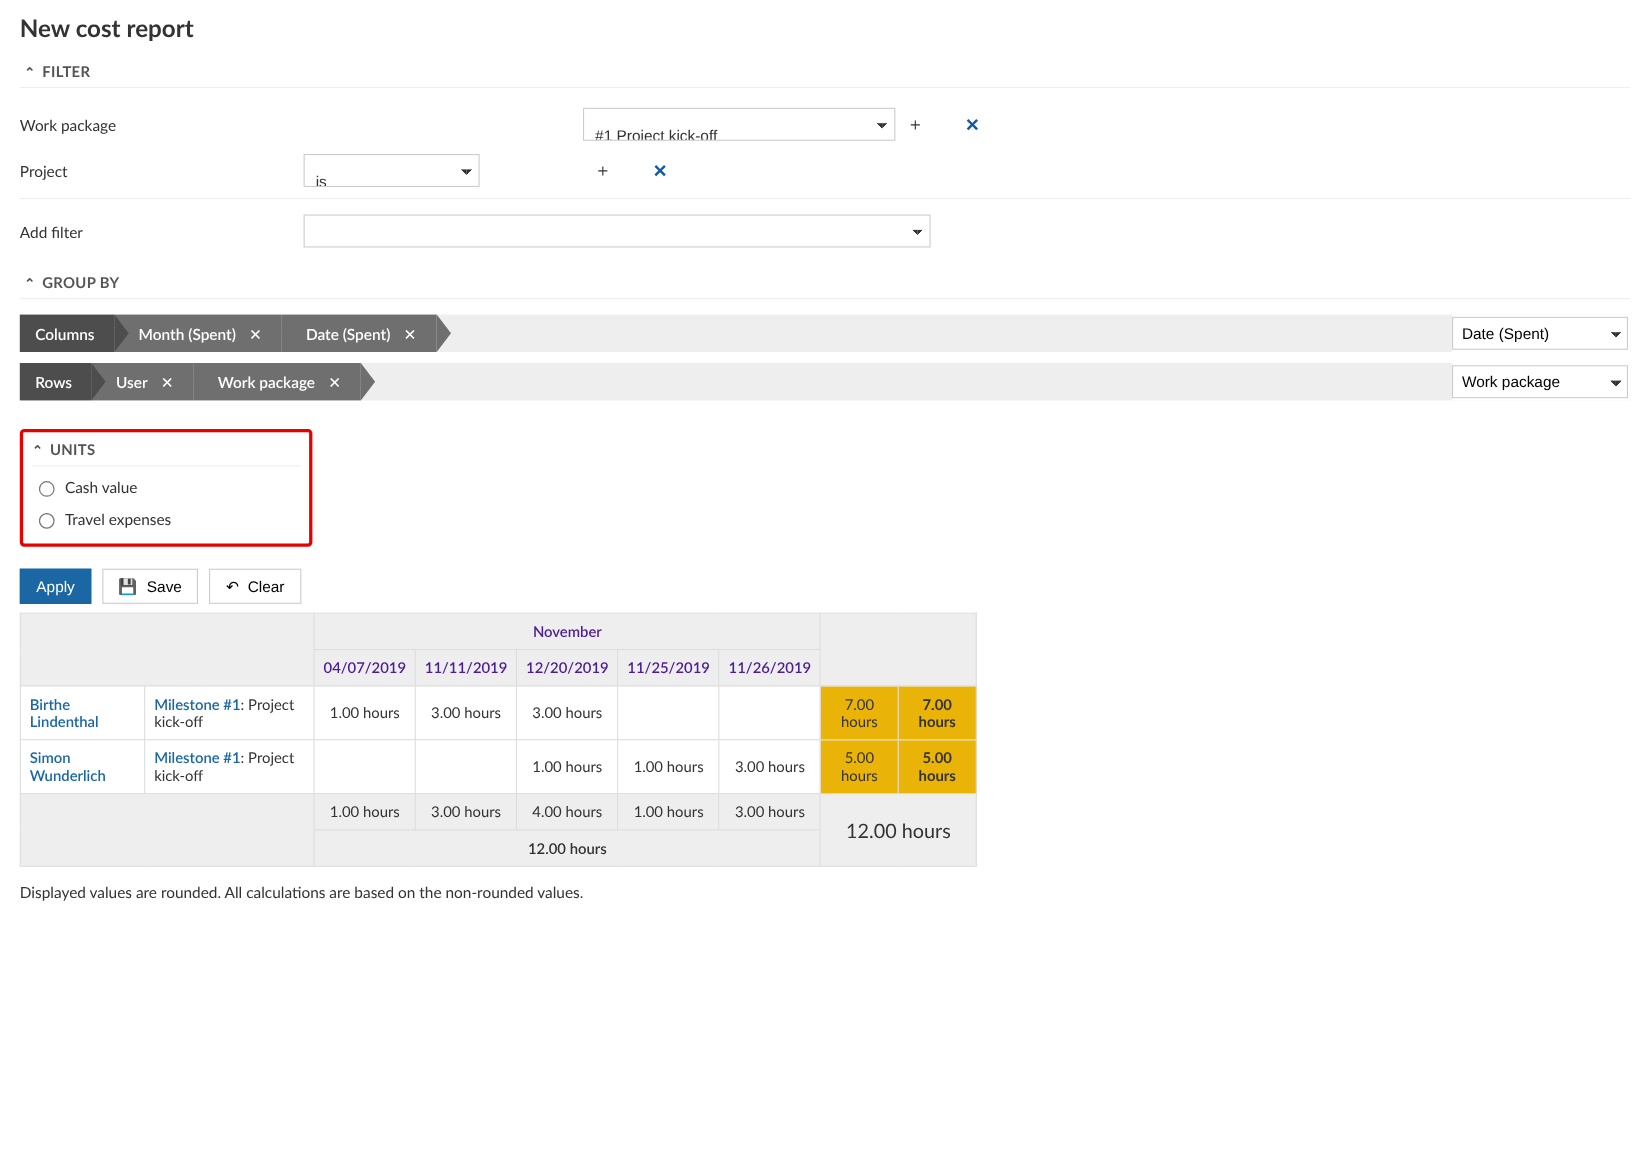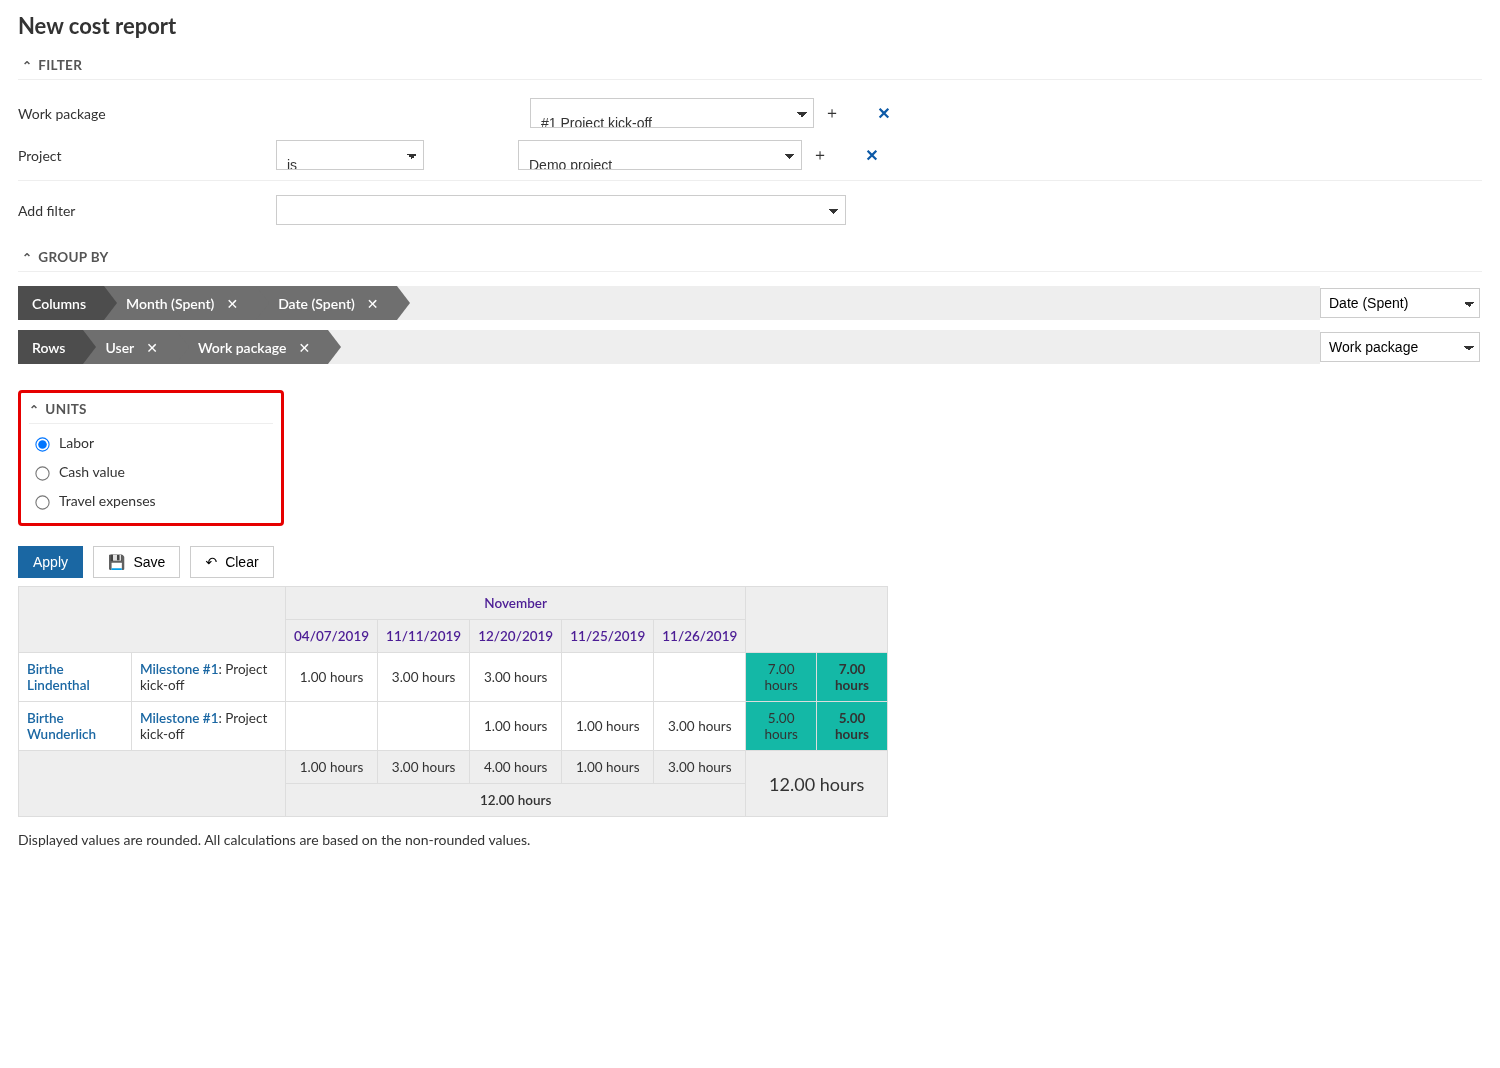--- a/index.html
+++ b/index.html
@@ -47,21 +47,21 @@
     padding: 16px 28px 0 10px;
     font-size: 14px;
     color: #333;
     appearance: none;
     background-image: linear-gradient(45deg, transparent 50%, #333 50%),
                       linear-gradient(135deg, #333 50%, transparent 50%);
     background-position: right 11px top 13px, right 6px top 13px;
     background-size: 5px 5px, 5px 5px;
     background-repeat: no-repeat;
   }
-  .sel.op { width: 148px; margin-right: 94px; }
+  .sel.op { width: 160px; margin-right: 94px; }
   .sel.val { width: 284px; }
   .sel.addf { width: 570px; margin-left:0; }
   .icon-btn {
     width: 28px; height: 28px;
     display: inline-flex; align-items:center; justify-content:center;
     cursor: pointer; color:#333; font-size:16px;
     margin-left: 4px;
   }
   .icon-x { color:#0d5aa7; font-weight:600; }
   .groupby { padding: 8px 0 0 0; }
@@ -117,21 +117,21 @@
   }
   table.report th, table.report td {
     border:1px solid #ddd; padding:8px 8px; text-align:center;
   }
   table.report thead th { background:#eee; font-weight:600; color:#4c1d95;}
   table.report .rowhead { background:#fff; text-align:left; }
   table.report .rowhead a { color:#1a67a3; text-decoration:none; font-weight:600;}
   table.report .rowhead .wp { color:#1a67a3; font-weight:600;}
   table.report .rowhead .wpn { color:#333; font-weight:400;}
   table.report tfoot td { background:#eee; font-weight:400;}
-  table.report .rtot { background:#14b8a6; }
+  table.report .rtot { background:#eab308; }
   table.report .rtot.strong { font-weight:700;}
   .grand { font-size:18px; font-weight:700; }
   .footnote { font-size:14px; color:#333; margin-top:14px; }
 </style>
 </head>
 <body>
 
 <h1>New cost report</h1>
 
 <div class="section-head">
@@ -149,23 +149,20 @@
     </select>
     <span class="icon-btn">＋</span>
     <span class="icon-btn icon-x" style="margin-left:24px">✕</span>
   </div>
 
   <div class="filter-row">
     <div class="filter-label">Project</div>
     <select class="sel op">
       <option>is</option>
     </select>
-    <select class="sel val">
-      <option>Demo project</option>
-    </select>
     <span class="icon-btn">＋</span>
     <span class="icon-btn icon-x" style="margin-left:24px">✕</span>
   </div>
 </div>
 
 <div class="filter-row" style="padding-top:14px;">
   <div class="filter-label">Add filter</div>
   <select class="sel addf">
     <option></option>
   </select>
@@ -215,24 +212,20 @@
       </select>
     </div>
   </div>
 </div>
 
 <div class="units-box">
   <div class="section-head">
     <span class="chev">⌃</span>
     <span>Units</span>
   </div>
-  <label class="radio-row">
-    <input type="radio" name="u" checked="" style="">
-    <span>Labor</span>
-  </label>
   <label class="radio-row">
     <input type="radio" name="u" style="">
     <span>Cash value</span>
   </label>
   <label class="radio-row">
     <input type="radio" name="u" style="">
     <span>Travel expenses</span>
   </label>
 </div>
 
@@ -271,21 +264,21 @@
       </td>
       <td>1.00 hours</td>
       <td>3.00 hours</td>
       <td>3.00 hours</td>
       <td></td>
       <td></td>
       <td class="rtot">7.00 hours</td>
       <td class="rtot strong">7.00 hours</td>
     </tr>
     <tr>
-      <td class="rowhead"><a href="#">Birthe Wunderlich</a></td>
+      <td class="rowhead"><a href="#">Simon Wunderlich</a></td>
       <td class="rowhead">
         <a class="wp" href="#">Milestone #1</a><span class="wpn">: </span><span class="wpn">Project kick-off</span>
       </td>
       <td></td>
       <td></td>
       <td>1.00 hours</td>
       <td>1.00 hours</td>
       <td>3.00 hours</td>
       <td class="rtot">5.00 hours</td>
       <td class="rtot strong">5.00 hours</td>

